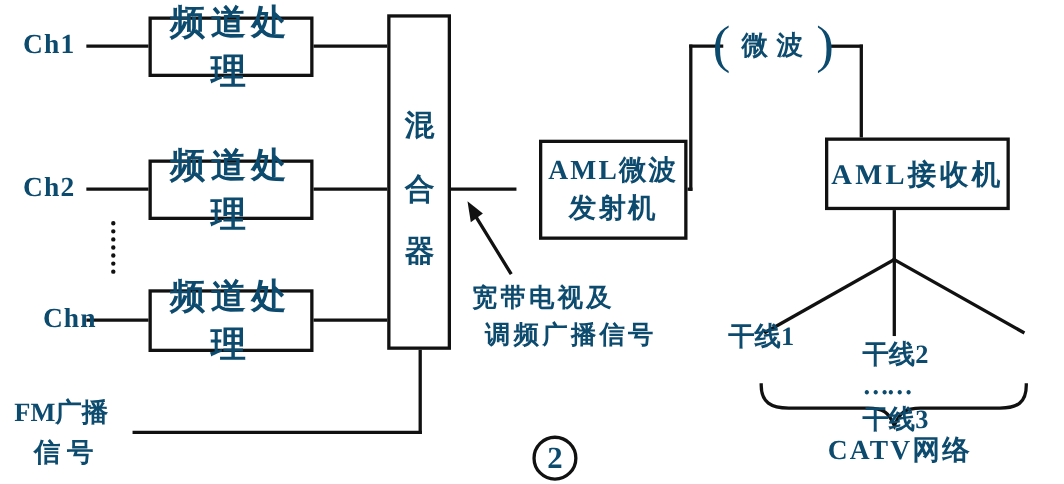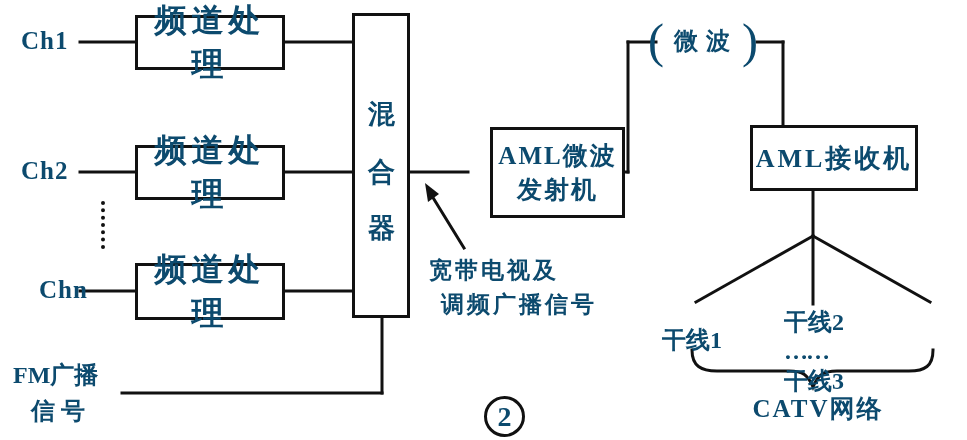--- a/index.html
+++ b/index.html
@@ -208,21 +208,21 @@
   <div class="microwave">
     <span class="paren">(</span>
     <span class="microwave-word cn">微波</span>
     <span class="paren">)</span>
   </div>
 
   <div class="box receiver-box cn" style="left:729px; top:125px; width:168px; height:66px;">
     <span>AML接收机</span>
   </div>
 
-  <div class="trunk-label cn" style="left:662px; top:324px;">干线1</div>
+  <div class="trunk-label cn" style="left:662px; top:290px;">干线1</div>
   <div class="trunk-group cn">
     <span>干线2</span>
     <span class="trunk-ellipsis">……</span>
     <span>干线3</span>
   </div>
 
   <div class="catv-label cn">CATV网络</div>
 
   <div class="fm-line cn" style="left:31px; top:395px; letter-spacing:6px;">信号</div>
   <div class="fm-line cn" style="left:13px; top:359px;">FM广播</div>

